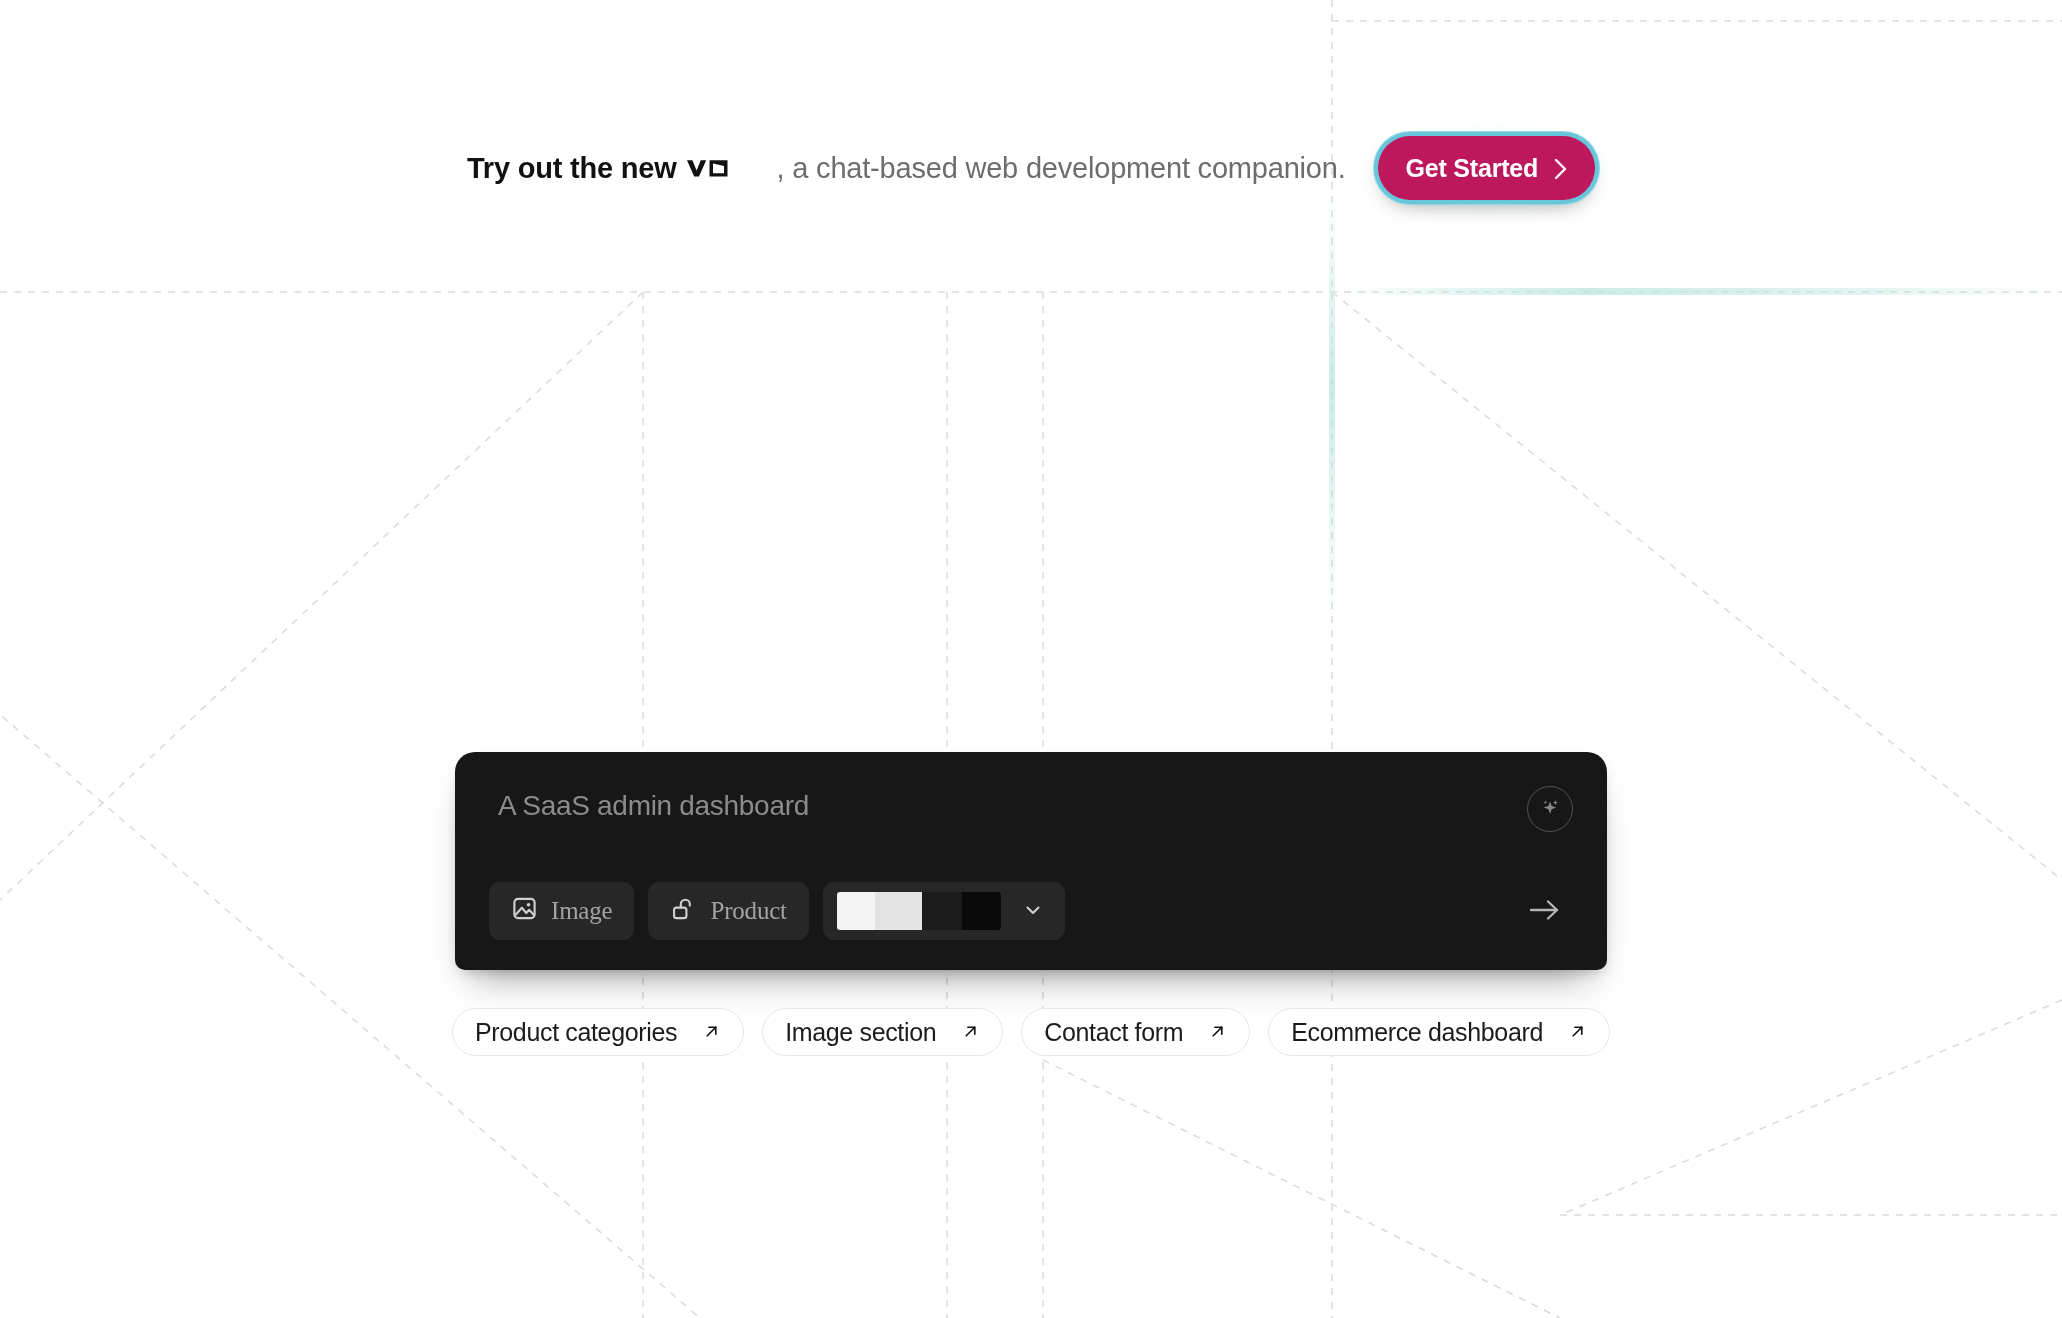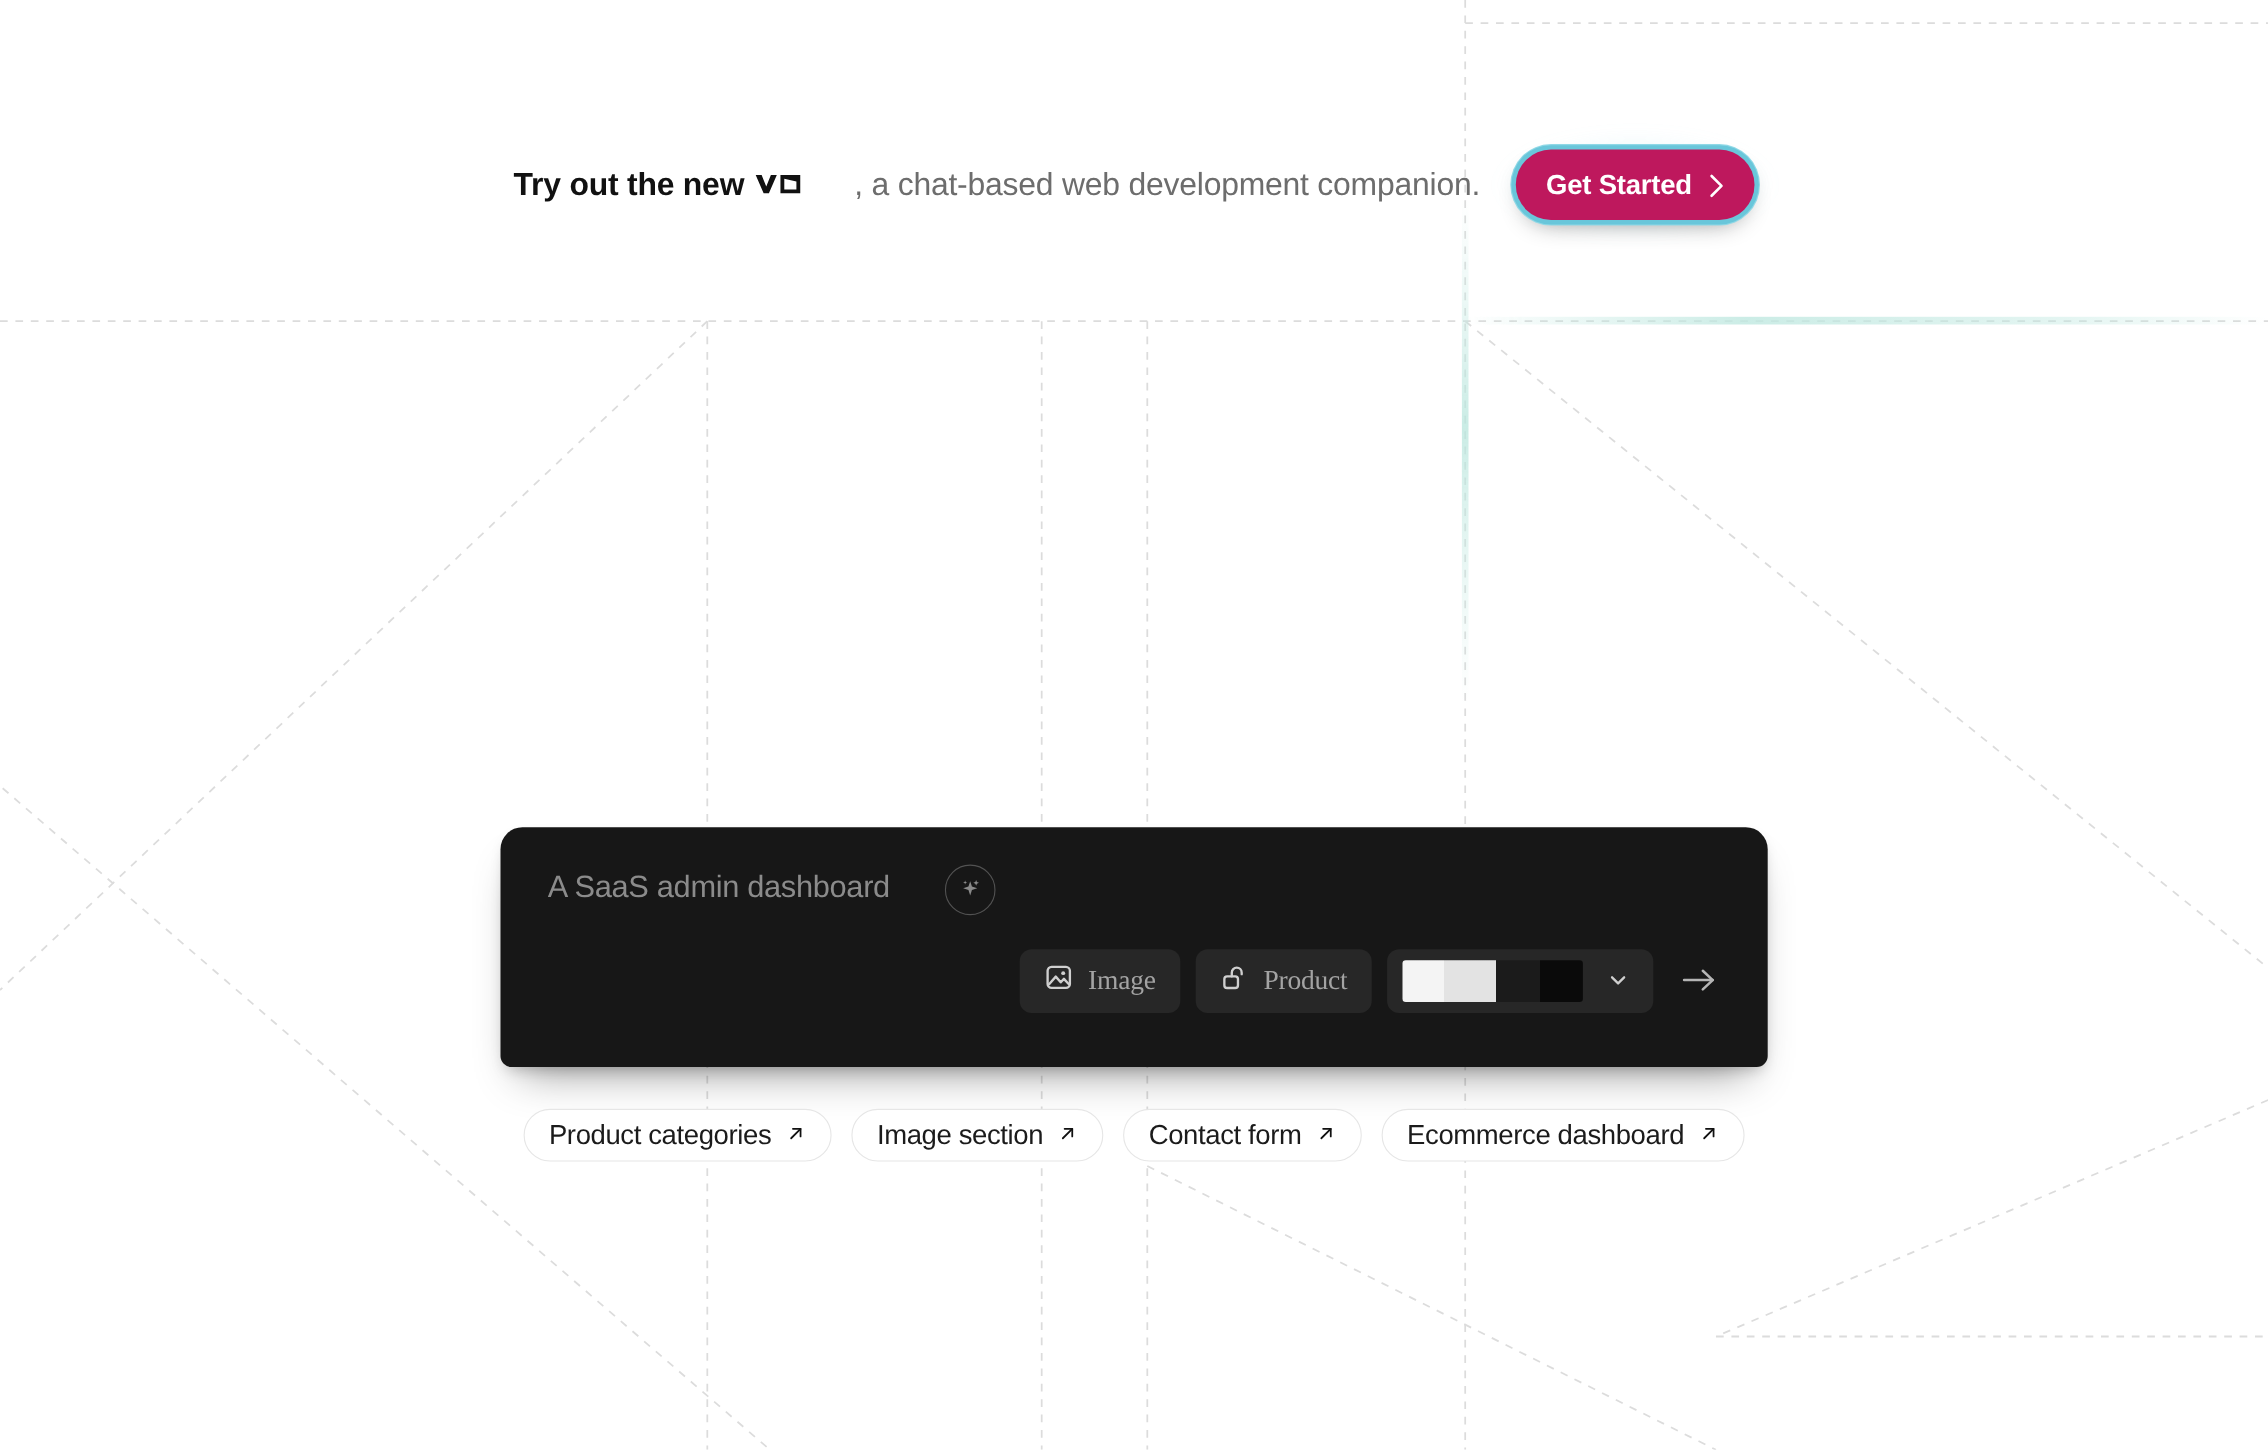--- a/index.html
+++ b/index.html
@@ -170,22 +170,21 @@
     position: relative;
     width: 1152px;
     min-height: 218px;
     background: #171717;
     border-radius: 20px 20px 10px 10px;
     box-shadow:
       0 22px 40px -18px rgba(0,0,0,0.42),
       0 6px 14px -6px rgba(0,0,0,0.25);
     padding: 38px 34px 26px 34px;
     display: flex;
-    flex-direction: row;
-    justify-content: space-between;
+    flex-direction: column;
   }
 
   .prompt-top {
     display: flex;
     align-items: flex-start;
     justify-content: space-between;
   }
 
   .prompt-input {
     flex: 1;
@@ -282,21 +281,21 @@
     display: flex;
     align-items: center;
     justify-content: center;
     gap: 18px;
     z-index: 3;
   }
 
   .chip {
     display: inline-flex;
     align-items: center;
-    gap: 13px;
+    gap: 25px;
     height: 48px;
     padding: 0 22px;
     background: #ffffff;
     border: 1.3px solid #e6e6e6;
     border-radius: 999px;
     color: #1b1b1b;
     font-family: "Liberation Sans", sans-serif;
     font-size: 25px;
     letter-spacing: -0.35px;
     cursor: pointer;

